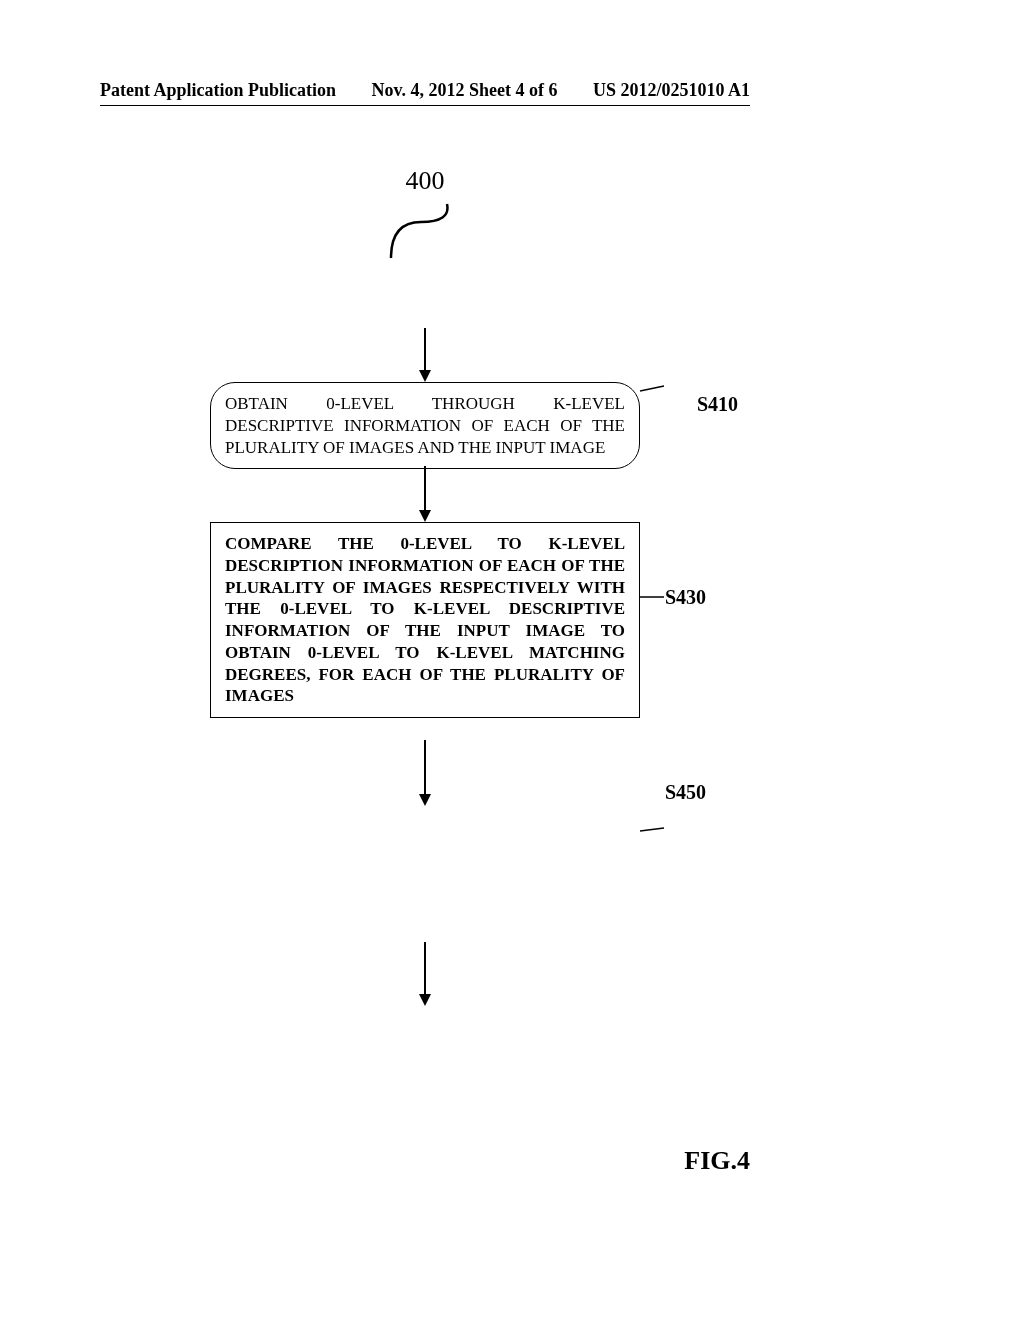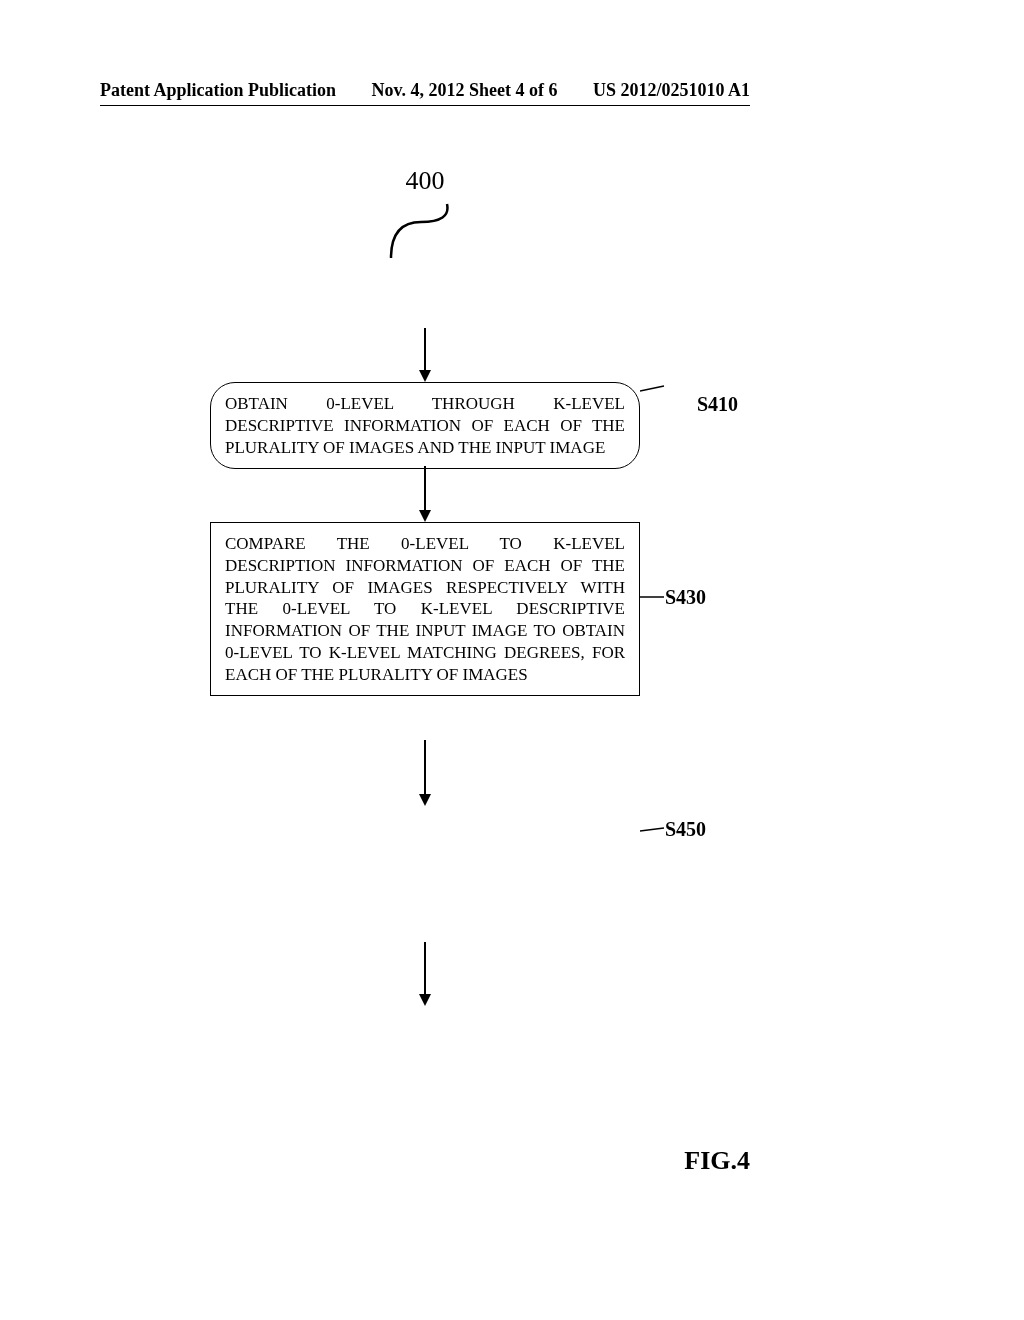--- a/index.html
+++ b/index.html
@@ -75,31 +75,31 @@
     width: 430px;
     border: 1px solid #000;
     padding: 10px 14px;
     font-size: 17px;
     line-height: 1.28;
     text-align: justify;
     text-align-last: left;
     background: #fff;
   }
   .p410 { top: 216px; border-radius: 25px; }
-  .p430 { top: 356px; }
+  .p430 { top: 356px; font-weight: bold; }
   .p450 { top: 640px; }
 
   .step-label {
     position: absolute;
     font-size: 20px;
     font-weight: bold;
   }
   .sl410 { top: 227px; left: calc(50% + 240px); margin-left: 32px; }
   .sl430 { top: 420px; left: calc(50% + 240px); text-align: center; }
-  .sl450 { top: 652px; left: calc(50% + 240px); }
+  .sl450 { top: 615px; left: calc(50% + 240px); }
 
   .arrow {
     position: absolute;
     left: 50%;
     transform: translateX(-50%);
   }
   .arrow svg { display: block; }
 
   .fig-caption {
     position: absolute;

